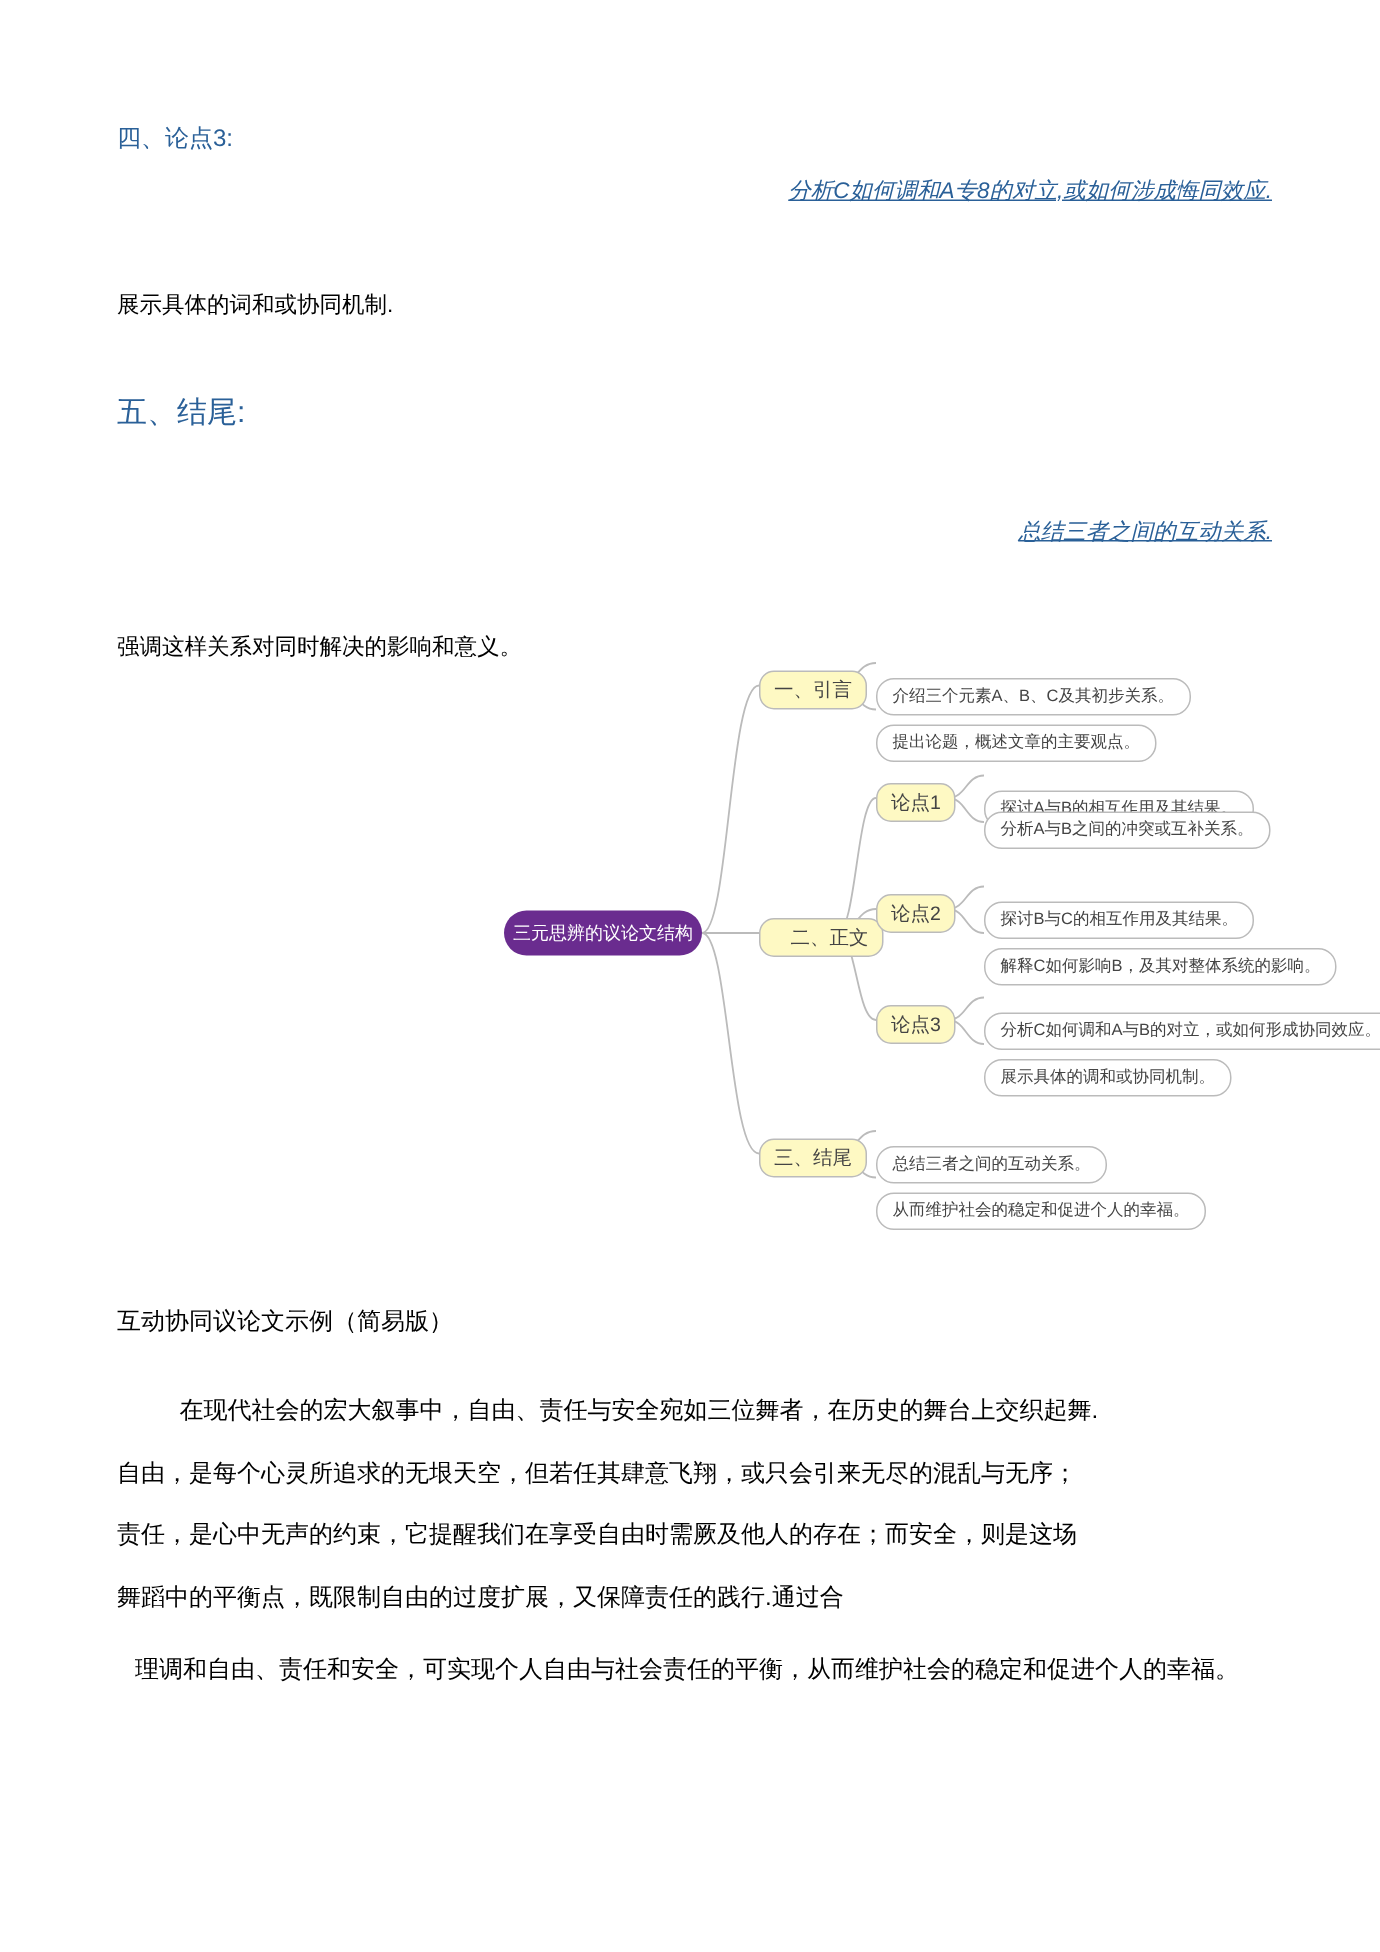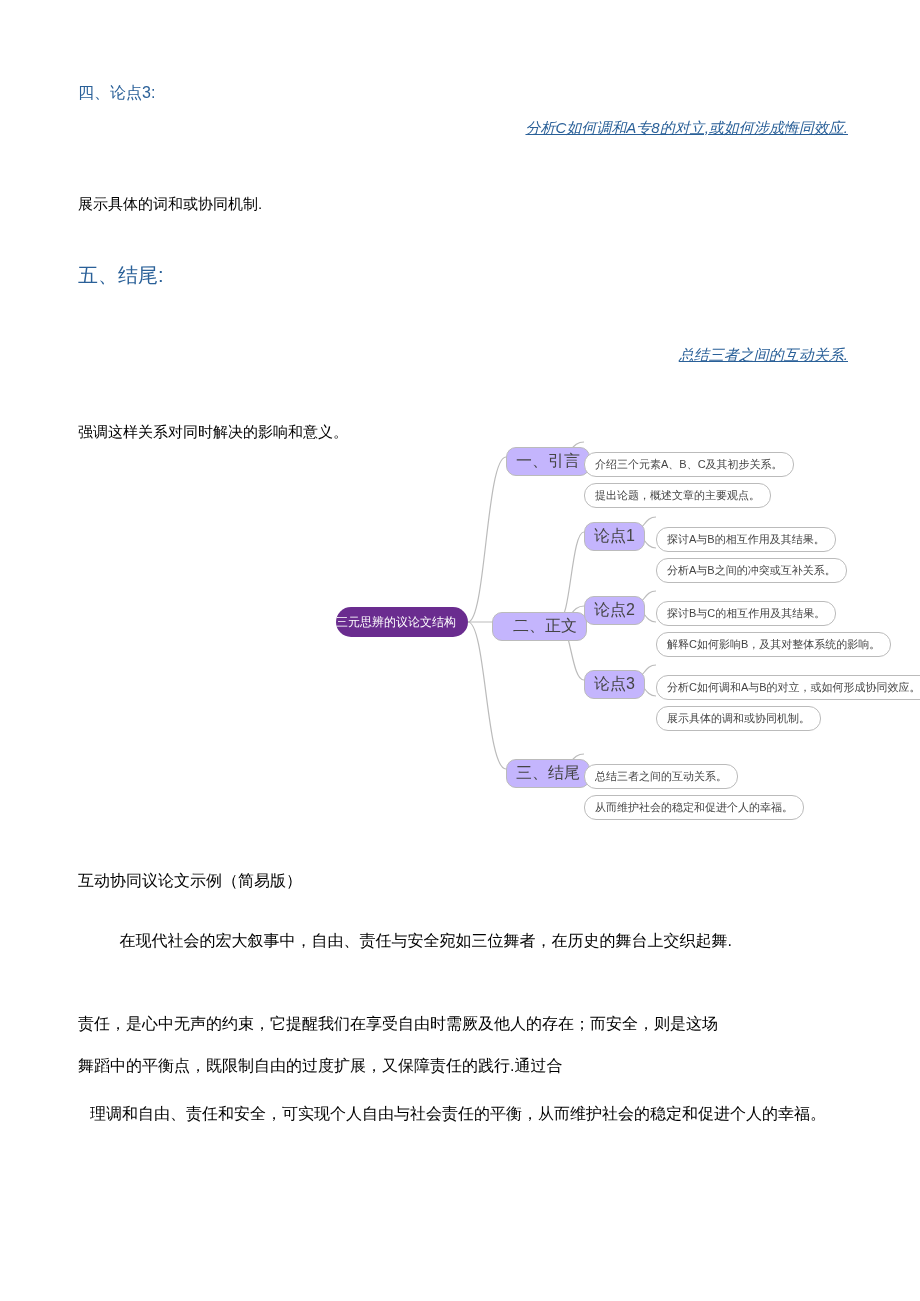--- a/index.html
+++ b/index.html
@@ -56,20 +56,21 @@
     font-size: 11px;
     color: #333;
   }
   .root-box {
     position: absolute;
     left: 0;
     top: 174px;
     width: 132px;
     height: 30px;
     line-height: 30px;
+    text-align: center;
     background: #6a2c8f;
     color: #fff;
     font-size: 12px;
     border-radius: 15px;
   }
   .node {
     position: absolute;
     border: 1px solid #bbb;
     border-radius: 12px;
     padding: 4px 10px;
@@ -78,23 +79,23 @@
     line-height: 1.4;
     color: #444;
     font-size: 11px;
     margin-top: 20px;
   }
   .branch {
     position: absolute;
     border: 1px solid #bbb;
     border-radius: 10px;
     padding: 3px 9px;
-    background: #c4b5fd;
+    background: #fef9c3;
     white-space: nowrap;
-    font-size: 16px;
+    font-size: 13px;
     color: #444;
   }
   svg.connectors {
     position: absolute;
     left: 0; top: 0;
     width: 600px;
     height: 378px;
     pointer-events: none;
   }
   svg.connectors path {
@@ -166,42 +167,42 @@
       <path d="M222 336 C235 336 235 321 248 321"></path>
       <path d="M222 336 C235 336 235 352 248 352"></path>
     </svg>
 
     <div class="root-box">三元思辨的议论文结构</div>
 
     <div class="branch" style="left:170px;top:14px;">一、引言</div>
     <div class="node" style="left:248px;top:-1px;">介绍三个元素A、B、C及其初步关系。</div>
     <div class="node" style="left:248px;top:30px;">提出论题，概述文章的主要观点。</div>
 
-    <div class="branch" style="left:156px;top:179px;padding-left:20px;">二、正文</div>
+    <div class="branch" style="left:170px;top:179px;padding-left:20px;">二、正文</div>
 
     <div class="branch" style="left:248px;top:89px;">论点1</div>
     <div class="node" style="left:320px;top:74px;">探讨A与B的相互作用及其结果。</div>
-    <div class="node" style="left:320px;top:105px;">分析A与B之间的冲突或互补关系。</div>
+    <div class="node" style="left:320px;top:88px;">分析A与B之间的冲突或互补关系。</div>
 
     <div class="branch" style="left:248px;top:163px;">论点2</div>
     <div class="node" style="left:320px;top:148px;">探讨B与C的相互作用及其结果。</div>
     <div class="node" style="left:320px;top:179px;">解释C如何影响B，及其对整体系统的影响。</div>
 
     <div class="branch" style="left:248px;top:237px;">论点3</div>
     <div class="node" style="left:320px;top:222px;">分析C如何调和A与B的对立，或如何形成协同效应。</div>
     <div class="node" style="left:320px;top:253px;">展示具体的调和或协同机制。</div>
 
     <div class="branch" style="left:170px;top:326px;">三、结尾</div>
     <div class="node" style="left:248px;top:311px;">总结三者之间的互动关系。</div>
     <div class="node" style="left:248px;top:342px;">从而维护社会的稳定和促进个人的幸福。</div>
   </div>
 
   <p class="example-title">互动协同议论文示例（简易版）</p>
 
   <p class="essay">
     <span class="indent"></span><span>在现代社会的宏大叙事中，自由、责任与安全宛如三位舞者，在历史的舞台上交织起舞.</span><br>
-    <br>
+    <span>自由，是每个心灵所追求的无垠天空，但若任其肆意飞翔，或只会引来无尽的混乱与无序；</span><br>
     <span>责任，是心中无声的约束，它提醒我们在享受自由时需厥及他人的存在；而安全，则是这场</span><br>
     <span>舞蹈中的平衡点，既限制自由的过度扩展，又保障责任的践行.通过合</span>
   </p>
   <p class="essay-tail">理调和自由、责任和安全，可实现个人自由与社会责任的平衡，从而维护社会的稳定和促进个人的幸福。</p>
 
 </div>
 
 </body></html>

